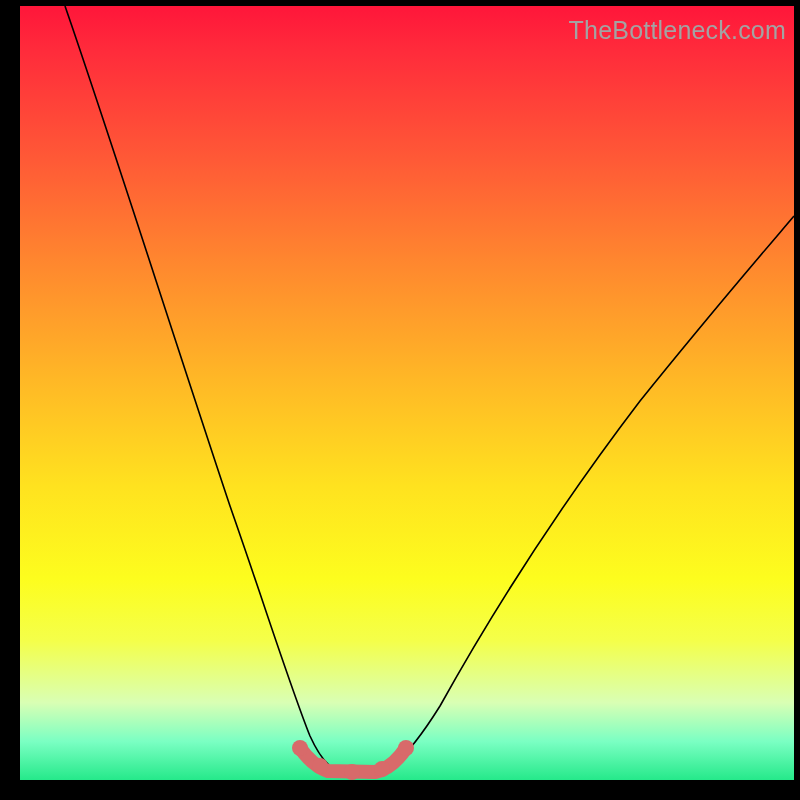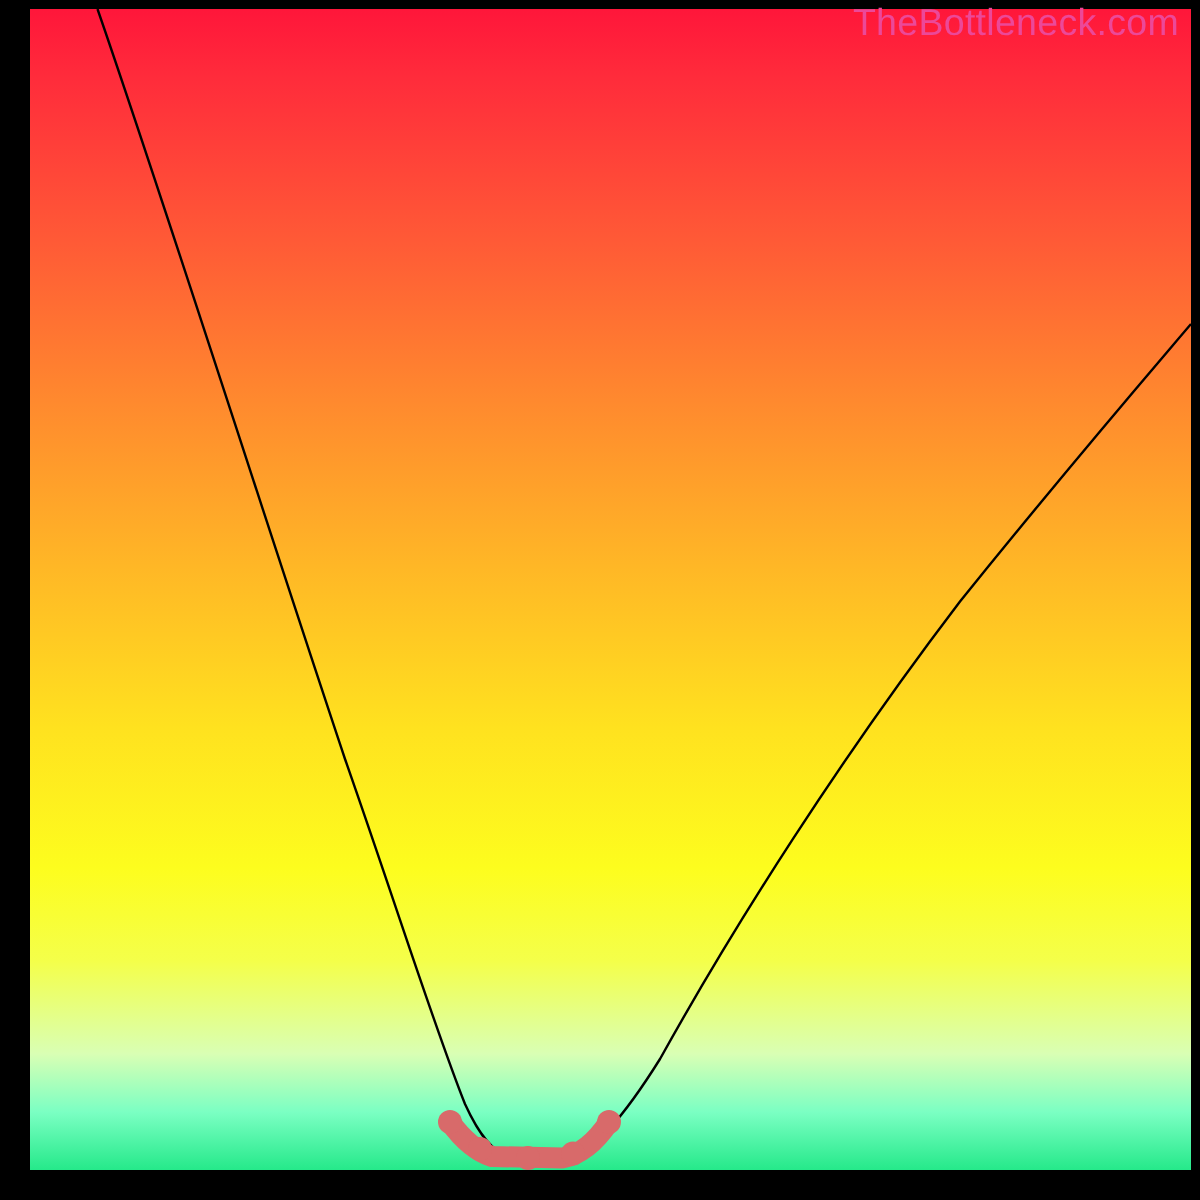--- a/index.html
+++ b/index.html
@@ -59,23 +59,23 @@
     stroke: #d86a6a;
     stroke-width: 14;
     stroke-linecap: round;
     stroke-linejoin: round;
   }
   .marker-dot {
     fill: #d86a6a;
   }
   .watermark {
     position: absolute;
-    top: 1px;
+    top: 16px;
     right: 14px;
-    color: #ec4899;
+    color: #a3a3a3;
     font-size: 25px;
     font-weight: 400;
     letter-spacing: 0.2px;
     user-select: none;
   }
 </style>
 </head>
 <body>
 
 <div class="frame">

